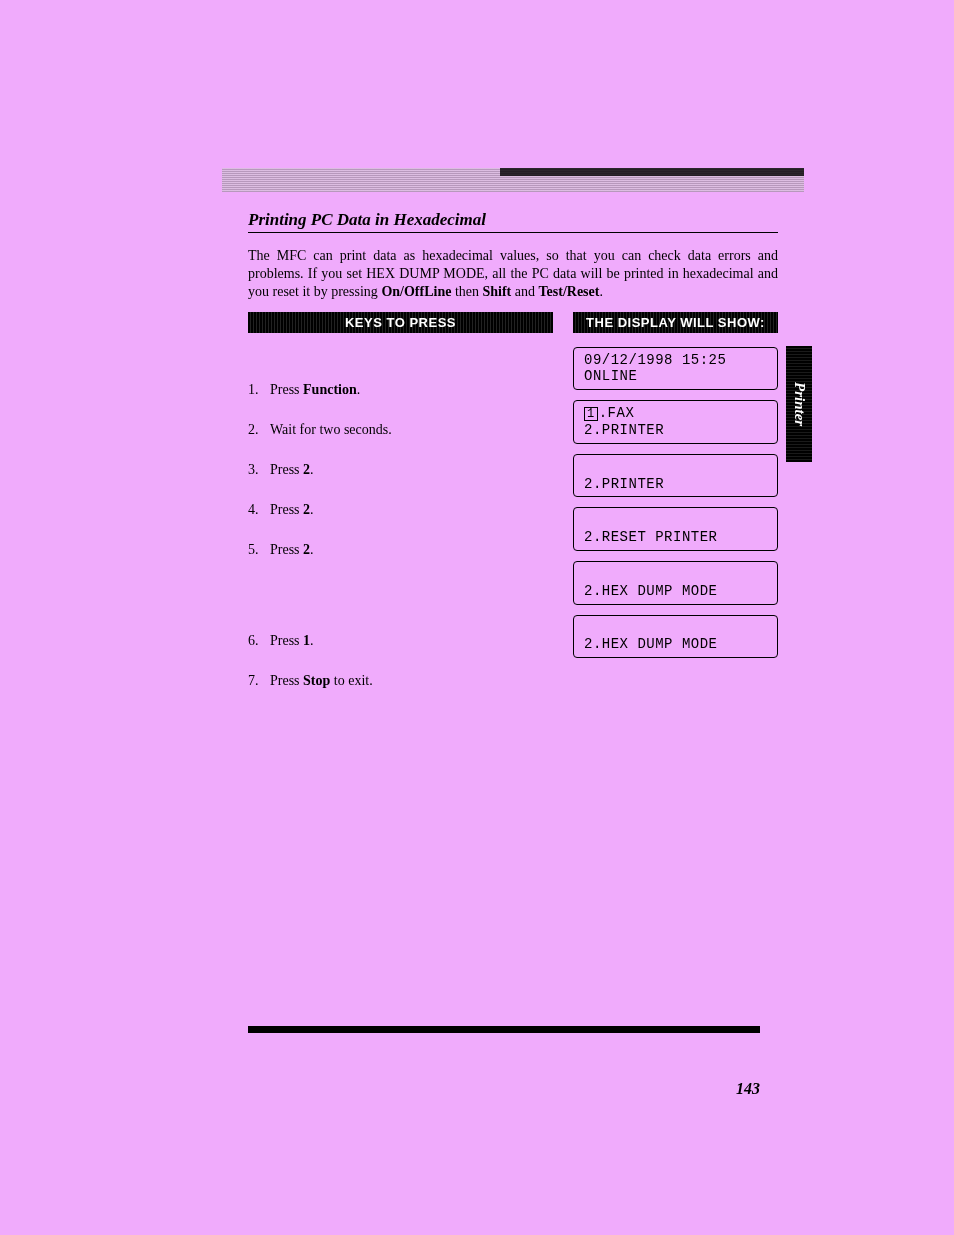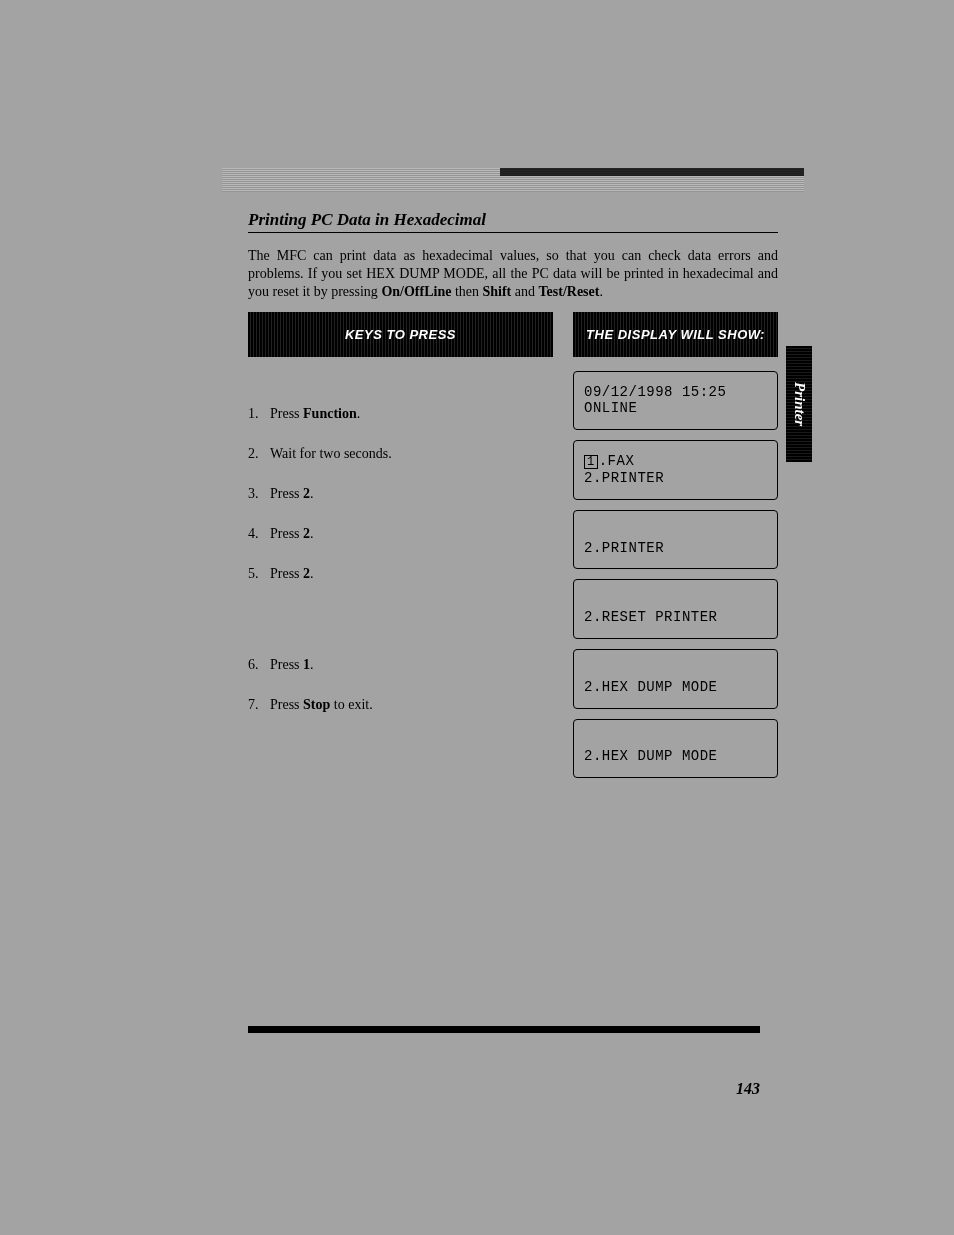--- a/index.html
+++ b/index.html
@@ -7,21 +7,21 @@
     padding: 0;
     background: #fff;
     font-family: Georgia, 'Times New Roman', serif;
     color: #000;
     width: 954px;
   }
   .page {
     position: relative;
     width: 954px;
     height: 1235px;
-    background: #a3a3a3;
+    background: #f0abfc;
   }
   .top-noise {
     position: absolute;
     top: 168px;
     left: 222px;
     right: 150px;
     height: 24px;
     background: repeating-linear-gradient(0deg, #888 0px, #888 1px, #ccc 1px, #ccc 2px);
     opacity: 0.55;
   }
@@ -61,46 +61,45 @@
   }
   .col-left { width: 305px; }
   .col-right { width: 205px; }
   .col-header {
     background: #000;
     color: #fff;
     font-family: Arial, sans-serif;
     font-weight: bold;
     font-size: 13px;
     text-align: center;
-    padding: 15px 0;
+    padding: 3px 0;
     letter-spacing: 0.5px;
     margin-bottom: 14px;
     background-image: repeating-linear-gradient(90deg, #000 0, #000 2px, #222 2px, #222 3px);
-    font-style: italic;
   }
   .steps {
     font-size: 14px;
     line-height: 1.3;
   }
   .step-row {
     display: flex;
     margin-bottom: 22px;
   }
   .step-num {
     width: 22px;
     flex-shrink: 0;
   }
   .step-text {}
   .step-text b { font-weight: bold; }
   .display-box {
     border: 1.5px solid #000;
     border-radius: 4px;
     font-family: 'Courier New', monospace;
     font-size: 14px;
-    padding: 12px 10px;
+    padding: 4px 10px;
     margin-bottom: 10px;
     white-space: pre;
     line-height: 1.2;
     letter-spacing: 0.5px;
   }
   .display-box .boxed {
     display: inline-block;
     border: 1px solid #000;
     padding: 0 2px;
     line-height: 1;

